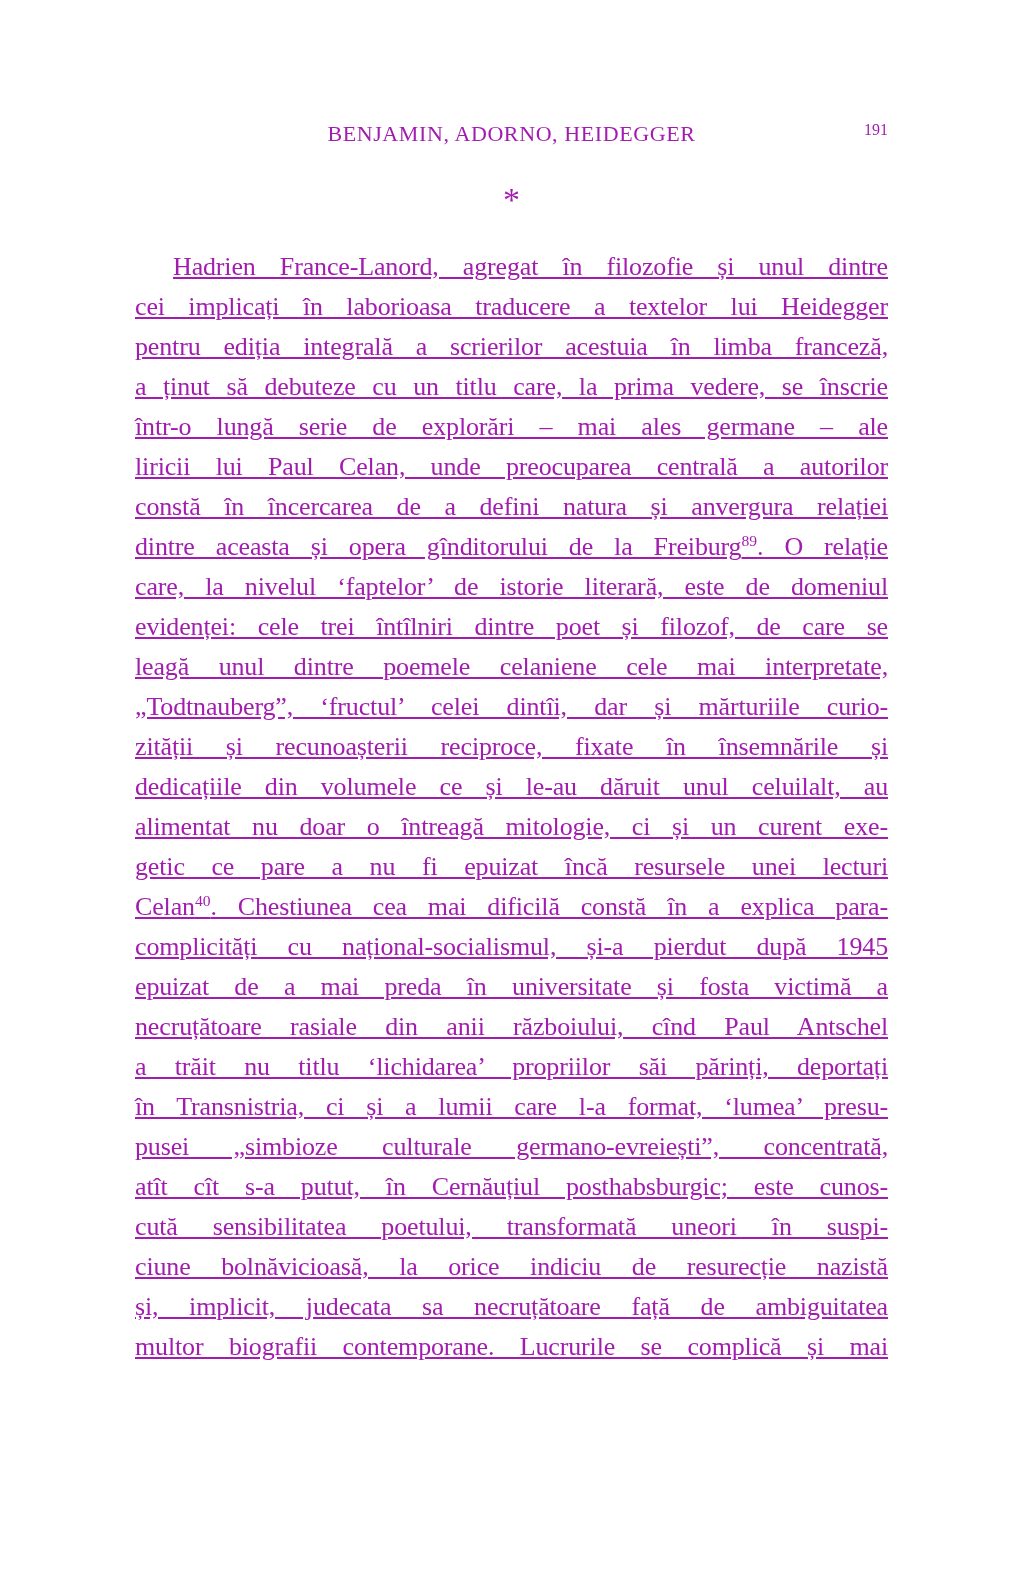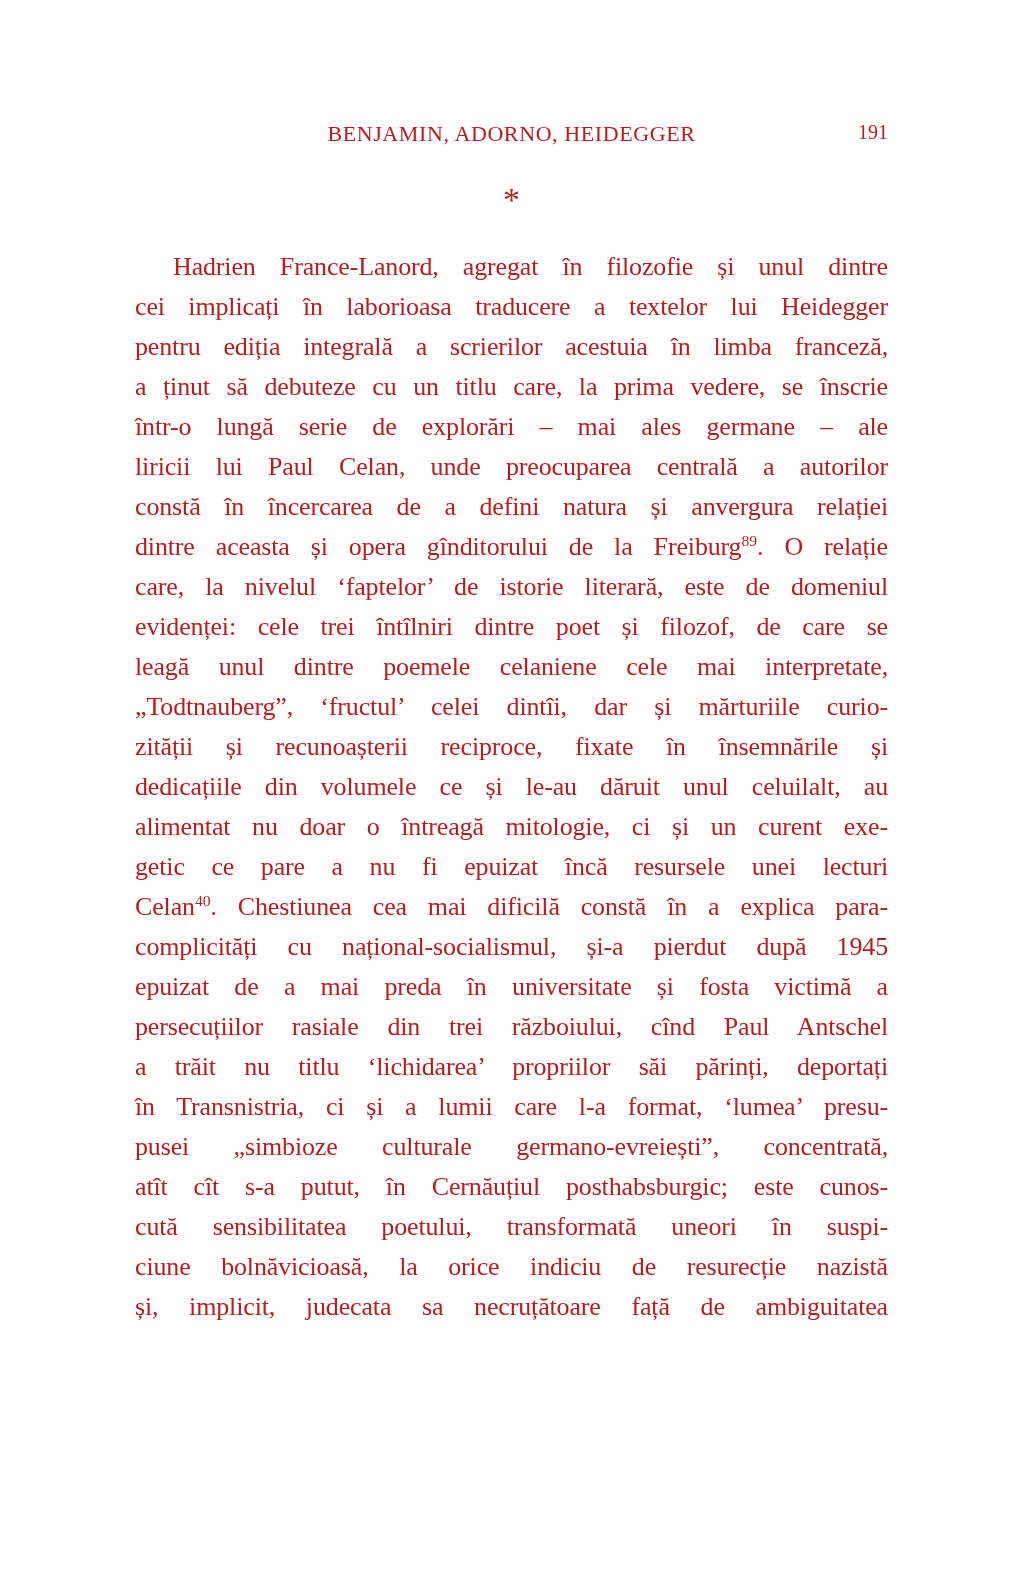--- a/index.html
+++ b/index.html
@@ -5,21 +5,21 @@
   html, body {
     margin: 0;
     padding: 0;
     background: #ffffff;
   }
   .book-page {
     position: relative;
     width: 1024px;
     height: 1575px;
     background: #ffffff;
-    color: #b91c1c;
+    color: #a21caf;
     font-family: "Liberation Serif", "DejaVu Serif", serif;
     overflow: hidden;
   }
   .running-header {
     position: absolute;
     top: 121px;
     left: 135px;
     width: 753px;
     height: 28px;
   }
@@ -29,21 +29,21 @@
     right: 0;
     text-align: center;
     font-size: 22px;
     letter-spacing: 0.6px;
     white-space: nowrap;
   }
   .page-number {
     position: absolute;
     right: 0;
     top: 0;
-    font-size: 20px;
+    font-size: 16px;
   }
   .section-divider {
     position: absolute;
     top: 183px;
     left: 135px;
     width: 753px;
     text-align: center;
     font-size: 34px;
     line-height: 34px;
   }
@@ -54,20 +54,21 @@
     width: 753px;
   }
   .body-text .line {
     height: 40px;
     line-height: 40px;
     font-size: 26px;
     letter-spacing: -0.15px;
     text-align: justify;
     text-align-last: justify;
     text-justify: inter-word;
+    text-decoration: underline;
   }
   .body-text .line.indent {
     padding-left: 38px;
   }
   .body-text .line sup {
     font-size: 60%;
     line-height: 0;
     vertical-align: baseline;
     position: relative;
     top: -0.55em;
@@ -99,23 +100,24 @@
       <div class="line">evidenței: cele trei întîlniri dintre poet și filozof, de care se</div>
       <div class="line">leagă unul dintre poemele celaniene cele mai interpretate,</div>
       <div class="line">„Todtnauberg”, ‘fructul’ celei dintîi, dar și mărturiile curio-</div>
       <div class="line">zității și recunoașterii reciproce, fixate în însemnările și</div>
       <div class="line">dedicațiile din volumele ce și le-au dăruit unul celuilalt, au</div>
       <div class="line">alimentat nu doar o întreagă mitologie, ci și un curent exe-</div>
       <div class="line">getic ce pare a nu fi epuizat încă resursele unei lecturi</div>
       <div class="line">Celan<sup>40</sup>. Chestiunea cea mai dificilă constă în a explica para-</div>
       <div class="line">complicități cu național-socialismul, și-a pierdut după 1945</div>
       <div class="line">epuizat de a mai preda în universitate și fosta victimă a</div>
-      <div class="line">persecuțiilor rasiale din trei războiului, cînd Paul Antschel</div>
+      <div class="line">necruțătoare rasiale din anii războiului, cînd Paul Antschel</div>
       <div class="line">a trăit nu titlu ‘lichidarea’ propriilor săi părinți, deportați</div>
       <div class="line">în Transnistria, ci și a lumii care l-a format, ‘lumea’ presu-</div>
       <div class="line">pusei „simbioze culturale germano-evreiești”, concentrată,</div>
       <div class="line">atît cît s-a putut, în Cernăuțiul posthabsburgic; este cunos-</div>
       <div class="line">cută sensibilitatea poetului, transformată uneori în suspi-</div>
       <div class="line">ciune bolnăvicioasă, la orice indiciu de resurecție nazistă</div>
       <div class="line">și, implicit, judecata sa necruțătoare față de ambiguitatea</div>
+      <div class="line">multor biografii contemporane. Lucrurile se complică și mai</div>
     </div>
 
 </div>
 
 </body></html>

